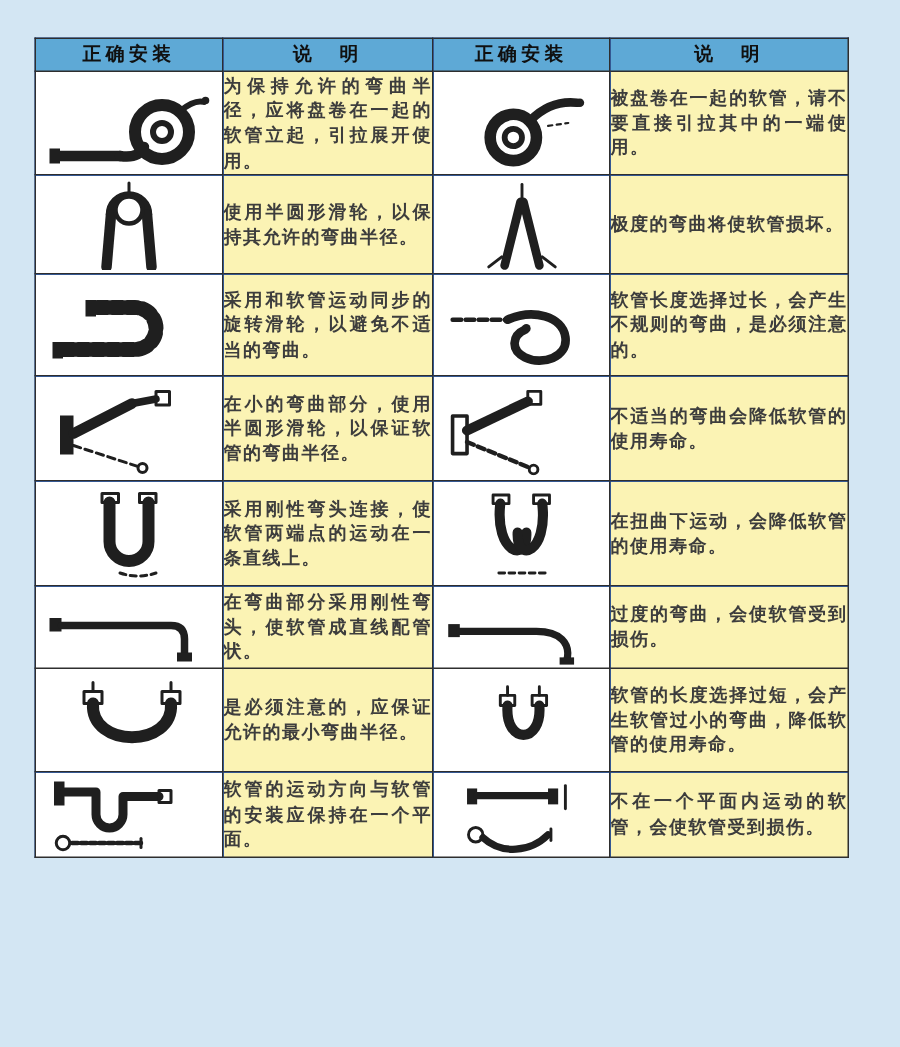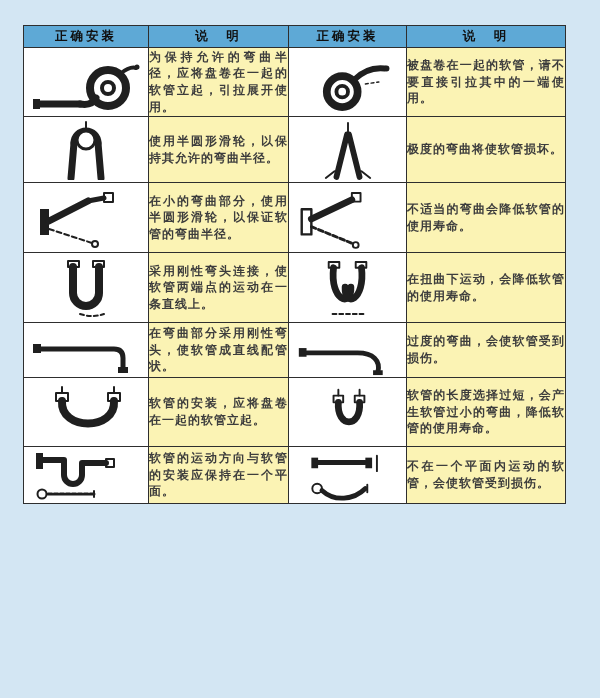--- a/index.html
+++ b/index.html
@@ -105,20 +105,38 @@
         <path d="M56,2 V14" stroke-width="2"></path>
         <path d="M55,14 L44,58" stroke-width="6"></path>
             <path d="M57,14 L68,58" stroke-width="6"></path>
         <path d="M42,52 l-9,7" stroke-width="2"></path>
             <path d="M70,52 l9,7" stroke-width="2"></path>
       </svg>
     </td>
     <td class="note">极度的弯曲将使软管损坏。</td>
   </tr>
 
+  <tr style="height:68px">
+    <td class="img">
+      <svg class="art" width="112" height="60" viewBox="0 0 112 60">
+        <path d="M12,46 H60 A14,14 0 0 0 60,18 H34" stroke-width="10" stroke-dasharray="7,3"></path>
+        <rect class="fl" x="5" y="41" width="7" height="11"></rect>
+            <rect class="fl" x="27" y="13" width="7" height="11"></rect>
+      </svg>
+    </td>
+    <td class="note">采用和软管运动同步的旋转滑轮，以避免不适当的弯曲。</td>
+    <td class="img">
+      <svg class="art" width="108" height="60" viewBox="0 0 112 60">
+        <path d="M8,26 H46" stroke-width="3" stroke-dasharray="6,3"></path>
+        <path d="M46,26 C64,18 84,24 86,38 C88,52 70,58 58,52 C48,47 49,37 58,33" stroke-width="6"></path>
+        <circle class="fl" cx="59" cy="32" r="3"></circle>
+      </svg>
+    </td>
+    <td class="note">软管长度选择过长，会产生不规则的弯曲，是必须注意的。</td>
+  </tr>
 
   <tr style="height:70px">
     <td class="img">
       <svg class="art" width="112" height="62" viewBox="0 0 112 62">
         <rect class="fl" x="10" y="22" width="9" height="26"></rect>
         <path d="M19,34 L58,14" stroke-width="7"></path>
             <path d="M58,14 l16,-3" stroke-width="5"></path>
         <rect x="74" y="6" width="9" height="9" stroke-width="2"></rect>
         <path d="M19,42 L62,56" stroke-width="2" stroke-dasharray="5,3"></path>
             <circle cx="65" cy="57" r="3" stroke-width="2"></circle>
@@ -181,21 +199,21 @@
 
   <tr style="height:69px">
     <td class="img">
       <svg class="art" width="112" height="58" viewBox="0 0 112 58">
         <path d="M32,4 v6 M84,4 v6" stroke-width="2"></path>
         <rect x="26" y="10" width="12" height="8" stroke-width="2"></rect>
             <rect x="78" y="10" width="12" height="8" stroke-width="2"></rect>
         <path d="M32,18 C30,48 86,48 84,18" stroke-width="8"></path>
       </svg>
     </td>
-    <td class="note">软管的安装，应将盘卷在一起的软管立起。</td>
+    <td class="note">是必须注意的，应保证允许的最小弯曲半径。</td>
     <td class="img">
       <svg class="art" width="108" height="58" viewBox="0 0 112 58">
         <path d="M46,6 v6 M68,6 v6" stroke-width="2"></path>
         <rect x="41" y="12" width="10" height="7" stroke-width="2"></rect>
             <rect x="63" y="12" width="10" height="7" stroke-width="2"></rect>
         <path d="M46,19 C44,46 70,46 68,19" stroke-width="7"></path>
       </svg>
     </td>
     <td class="note">软管的长度选择过短，会产生软管过小的弯曲，降低软管的使用寿命。</td>
   </tr>

